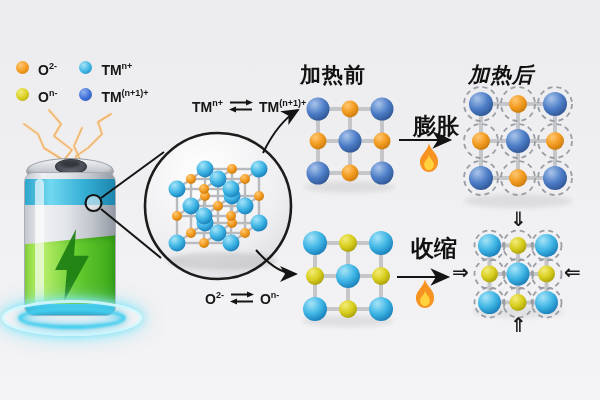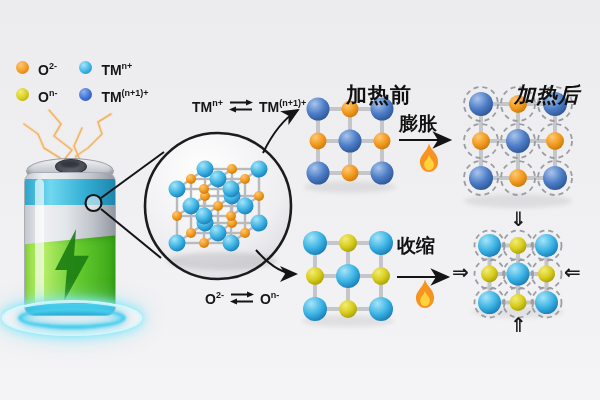--- a/index.html
+++ b/index.html
@@ -10,24 +10,24 @@
   }
   .layer{position:absolute; left:0; top:0;}
   
   .legend{position:absolute; left:16px; top:59px; display:grid;
     grid-template-columns:auto auto; column-gap:22px; row-gap:9px; z-index:4;}
   .legend-item{display:flex; align-items:center; gap:9px;}
   .legend-dot{width:13px; height:13px; border-radius:50%; flex:0 0 auto;}
   .legend-lbl{font-weight:bold; font-size:14px; line-height:14px;}
   sup{font-size:9px; font-weight:bold;}
   
-  .cn-title{position:absolute; z-index:4; text-align:right; font-weight:bold;
-    font-size:21px; letter-spacing:1px; color:#111;margin-top:20px;}
-  .cn-process{position:absolute; z-index:4; text-align:left; font-weight:bold;
-    font-size:19px; color:#111;}
+  .cn-title{position:absolute; z-index:4; text-align:left; font-weight:bold;
+    font-size:21px; letter-spacing:1px; color:#111;}
+  .cn-process{position:absolute; z-index:4; text-align:right; font-weight:bold;
+    font-size:23px; color:#111;}
   .eq{position:absolute; z-index:4; display:flex; align-items:center; gap:5px;
     font-weight:bold; font-size:14px;}
   .eq-arrows{display:block;}
   .squeeze{position:absolute; z-index:4; font-size:20px; font-weight:bold; color:#1a1a1a; line-height:20px;}
   
   .battery{position:absolute; left:10px; top:102px; width:124px; height:236px; z-index:1;}
   .bat-cap{position:absolute; left:16px; top:56px; width:86px; height:24px; border-radius:50%;
     background:linear-gradient(180deg,#f2f3f5,#c6cad0 50%,#8f959e);
     border:1px solid #979da6; box-shadow:inset 0 -3px 4px rgba(0,0,0,.25);}
   .bat-terminal{position:absolute; left:45px; top:57px; width:30px; height:13px; border-radius:50%;

